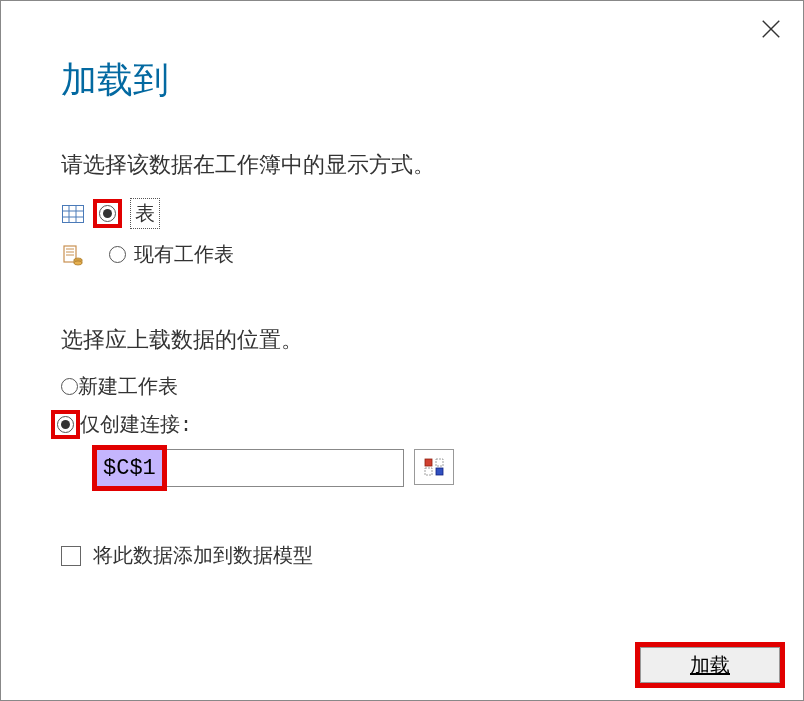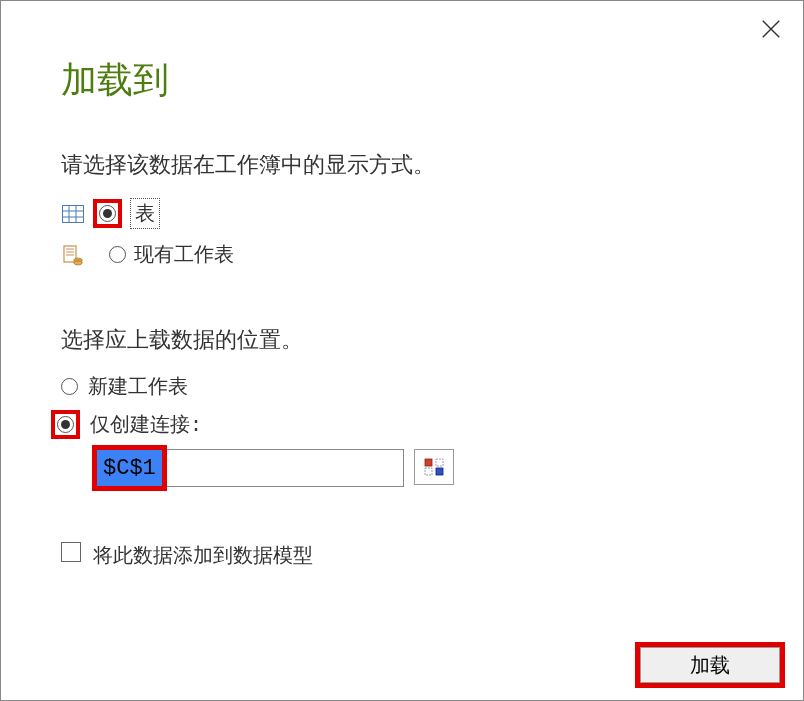--- a/index.html
+++ b/index.html
@@ -31,21 +31,21 @@
       display: flex;
       align-items: center;
       justify-content: center;
     }
     .close-btn svg {
       width: 22px;
       height: 22px;
     }
     .title {
       font-size: 36px;
-      color: #4d7c0f;
+      color: #0369a1;
       font-weight: 400;
       padding: 55px 0 0 60px;
     }
     .content {
       padding: 45px 60px 0 60px;
       font-family: Liberation Mono, monospace;
     }
     .section-label {
       font-size: 22px;
       color: #333;
@@ -114,40 +114,41 @@
     .checkbox {
       width: 20px;
       height: 20px;
       border: 1.5px solid #666;
       display: inline-block;
       cursor: pointer;
       background: #fff;
     }
     .checkbox-row {
       display: flex;
-      align-items: flex-start;
+      align-items: center;
       gap: 12px;
       margin-top: 55px;
     }
     .button-row {
       position: absolute;
       bottom: 12px;
       right: 18px;
       display: flex;
       gap: 18px;
       align-items: center;
     }
     .btn {
       width: 140px;
       height: 36px;
       border: 1.5px solid #999;
       background: #efefef;
       font-size: 20px;
       font-family: inherit;
       cursor: pointer;
+      text-decoration: underline;
     }
     .btn-primary-wrap {
       border: 5px solid #e10000;
       display: inline-block;
     }
     .input-full-row {
       display: flex;
       align-items: stretch;
       margin-left: 35px;
       margin-top: 6px;
@@ -161,26 +162,25 @@
       position: relative;
     }
     .input-border .red-part {
       border: 5px solid #e10000;
       height: 46px;
       margin: -5px 0 -5px -5px;
       display: flex;
       align-items: center;
       padding: 0 6px;
       font-size: 22px;
-      background: #3b82f6;
+      background: #c4b5fd;
     }
     .loc-option-row {
       display: flex;
       align-items: center;
-      gap: 10px;
       margin-bottom: 10px;
     }
   </style>
 </head>
 <body>
 
 <div class="dialog">
 
   <div class="close-btn">
     <svg viewBox="0 0 24 24">

